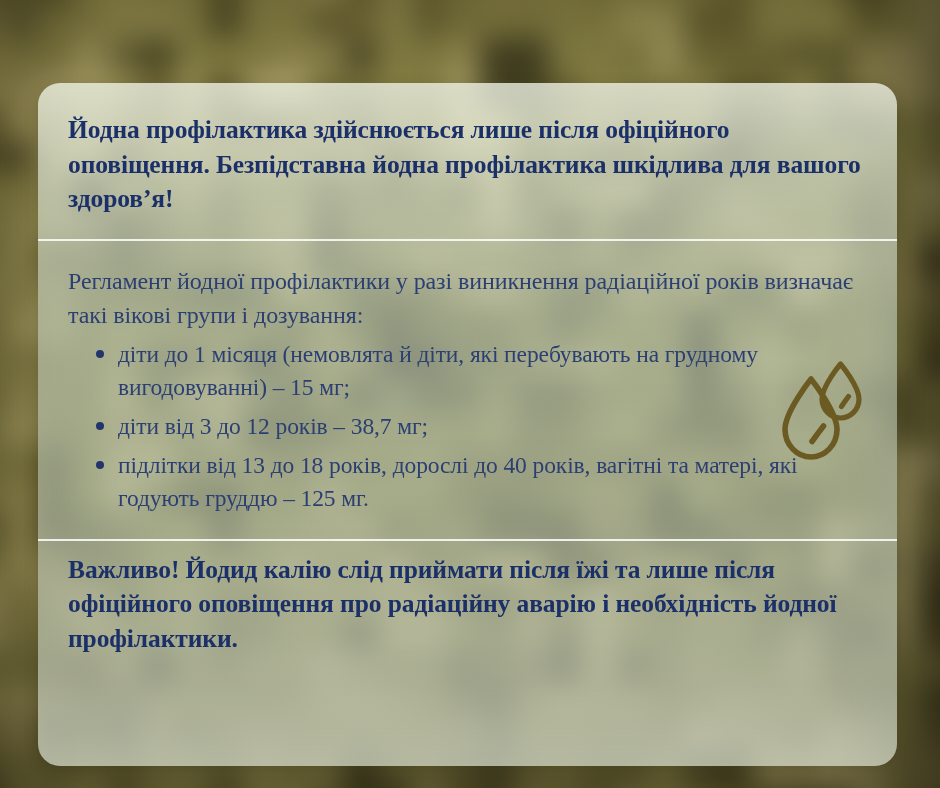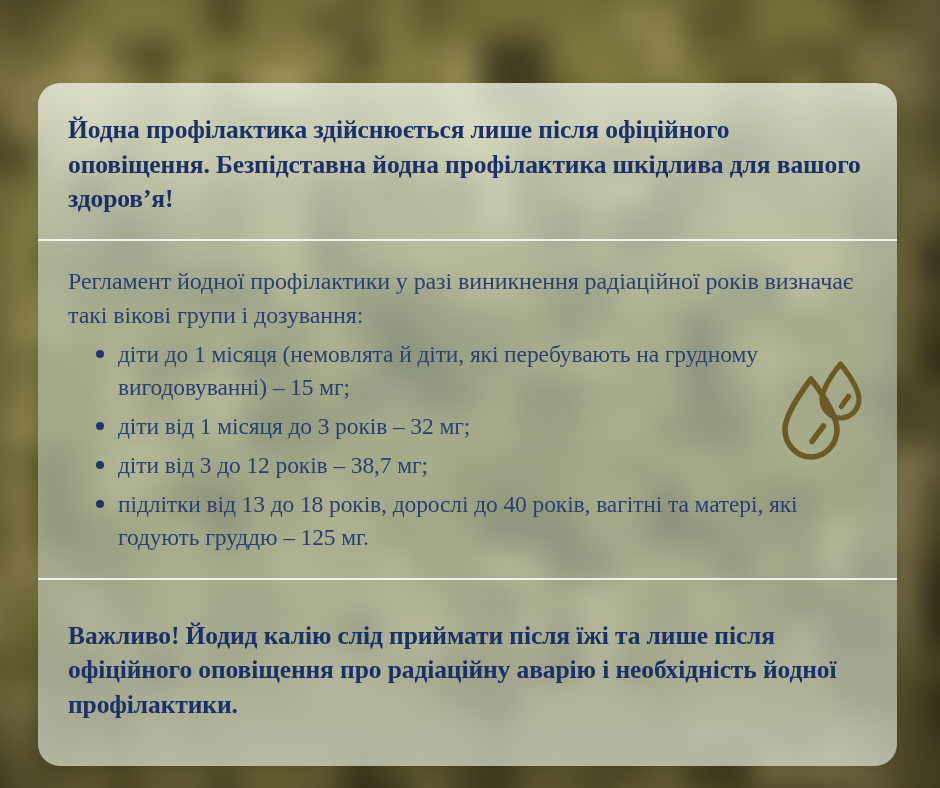--- a/index.html
+++ b/index.html
@@ -97,21 +97,21 @@
 
   .sec-top {
     padding-top: 30px;
     padding-bottom: 22px;
   }
   .sec-mid {
     padding-top: 23px;
     padding-bottom: 18px;
   }
   .sec-bot {
-    padding-top: 39px;
+    padding-top: 12px;
     padding-bottom: 26px;
   }
 
   .strong-text {
     color: #1b3069;
     font-weight: bold;
     font-size: 25.5px;
     line-height: 1.36;
     letter-spacing: -0.1px;
     margin: 0;
@@ -618,24 +618,20 @@
 
       <div class="section sec-mid">
         <p class="body-text">Регламент йодної профілактики у разі виникнення радіаційної років визначає такі вікові групи і дозування:</p>
         <ul class="dose-list">
           <li>
             <span class="bullet"></span>
             <span>діти до 1 місяця (немовлята й діти, які перебувають на грудному вигодовуванні) – 15 мг;</span>
           </li>
           <li>
             <span class="bullet"></span>
-            <span>діти від 1 місяця до 3 років – 32 мг;</span>
-          </li>
-          <li>
-            <span class="bullet"></span>
             <span>діти від 3 до 12 років – 38,7 мг;</span>
           </li>
           <li>
             <span class="bullet"></span>
             <span>підлітки від 13 до 18 років, дорослі до 40 років, вагітні та матері, які годують груддю – 125 мг.</span>
           </li>
         </ul>
       </div>
 
       <div class="divider"></div>

